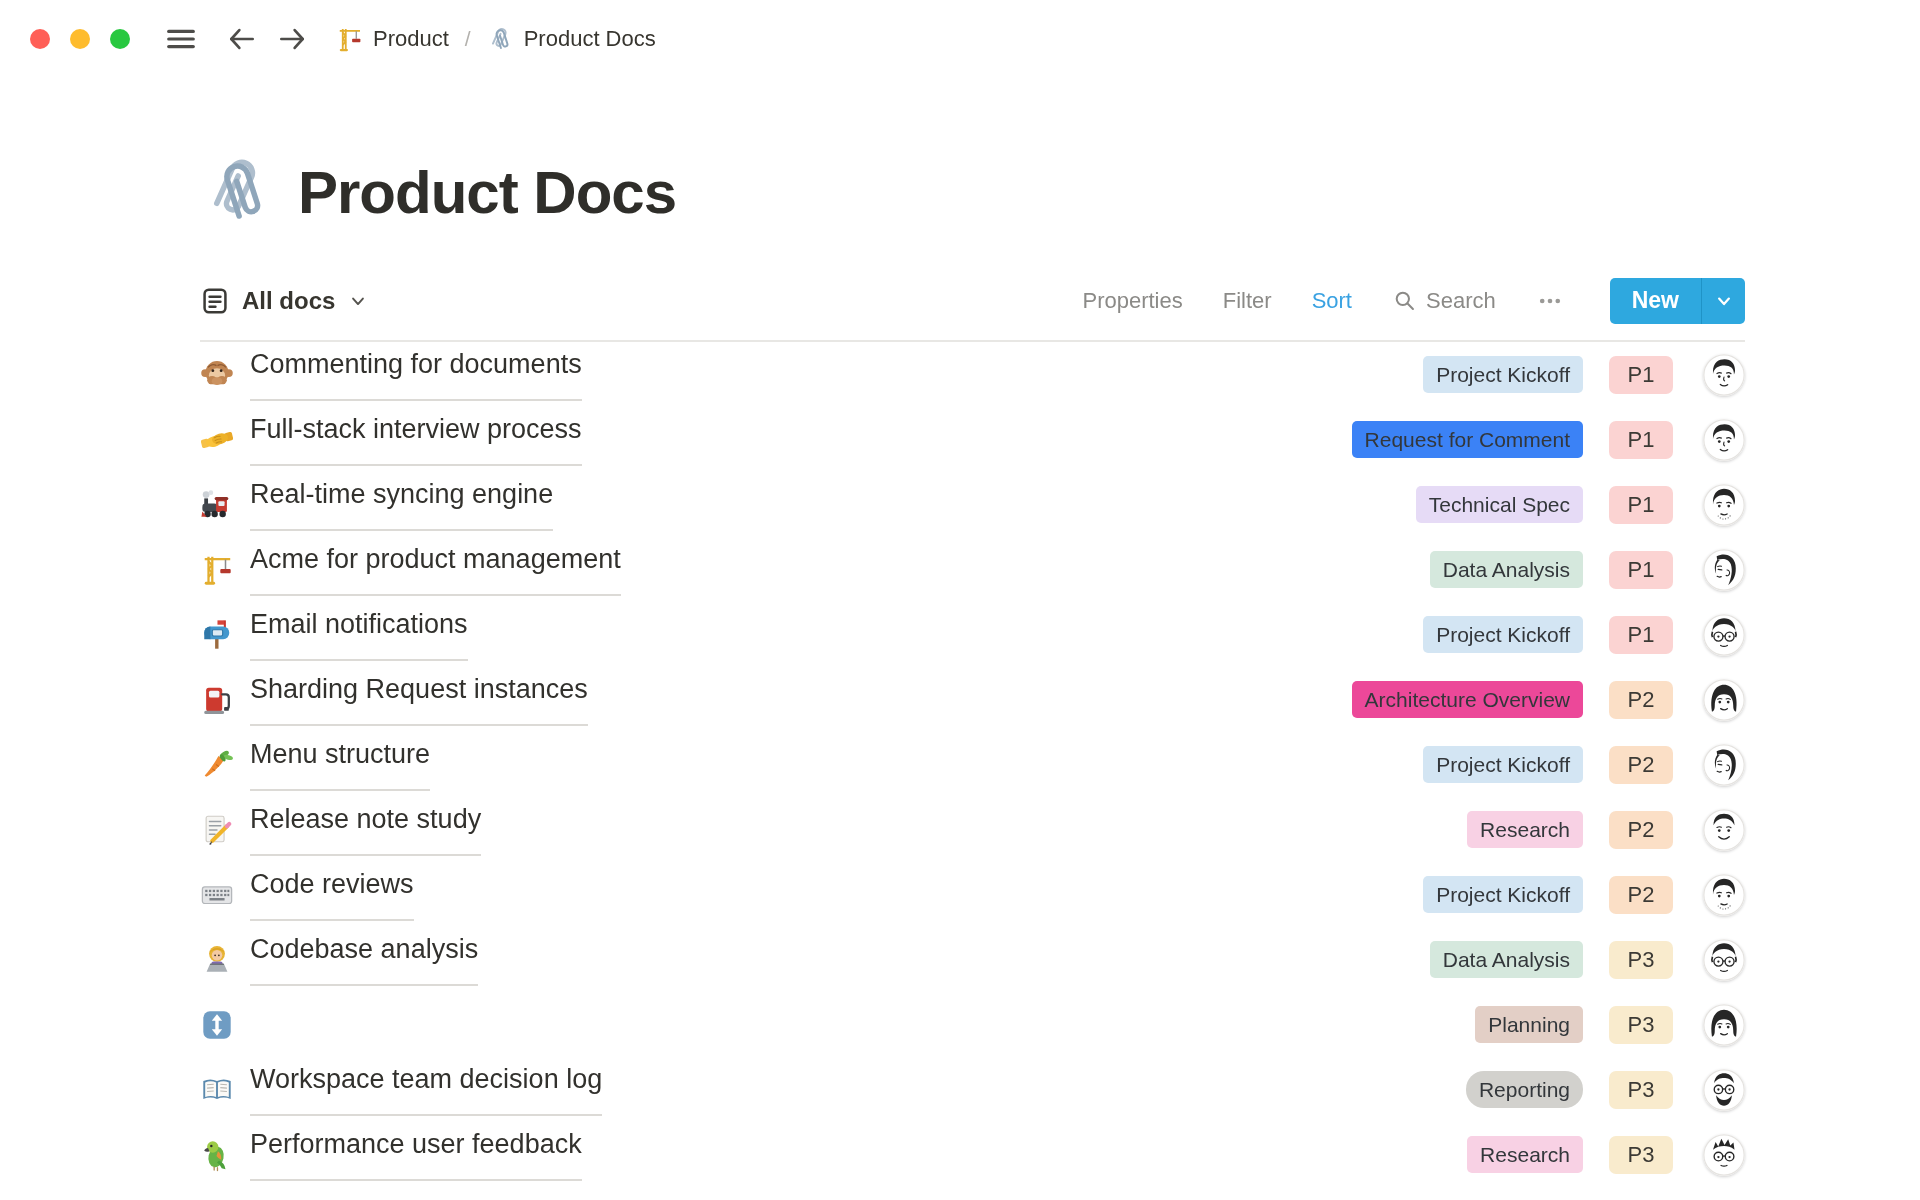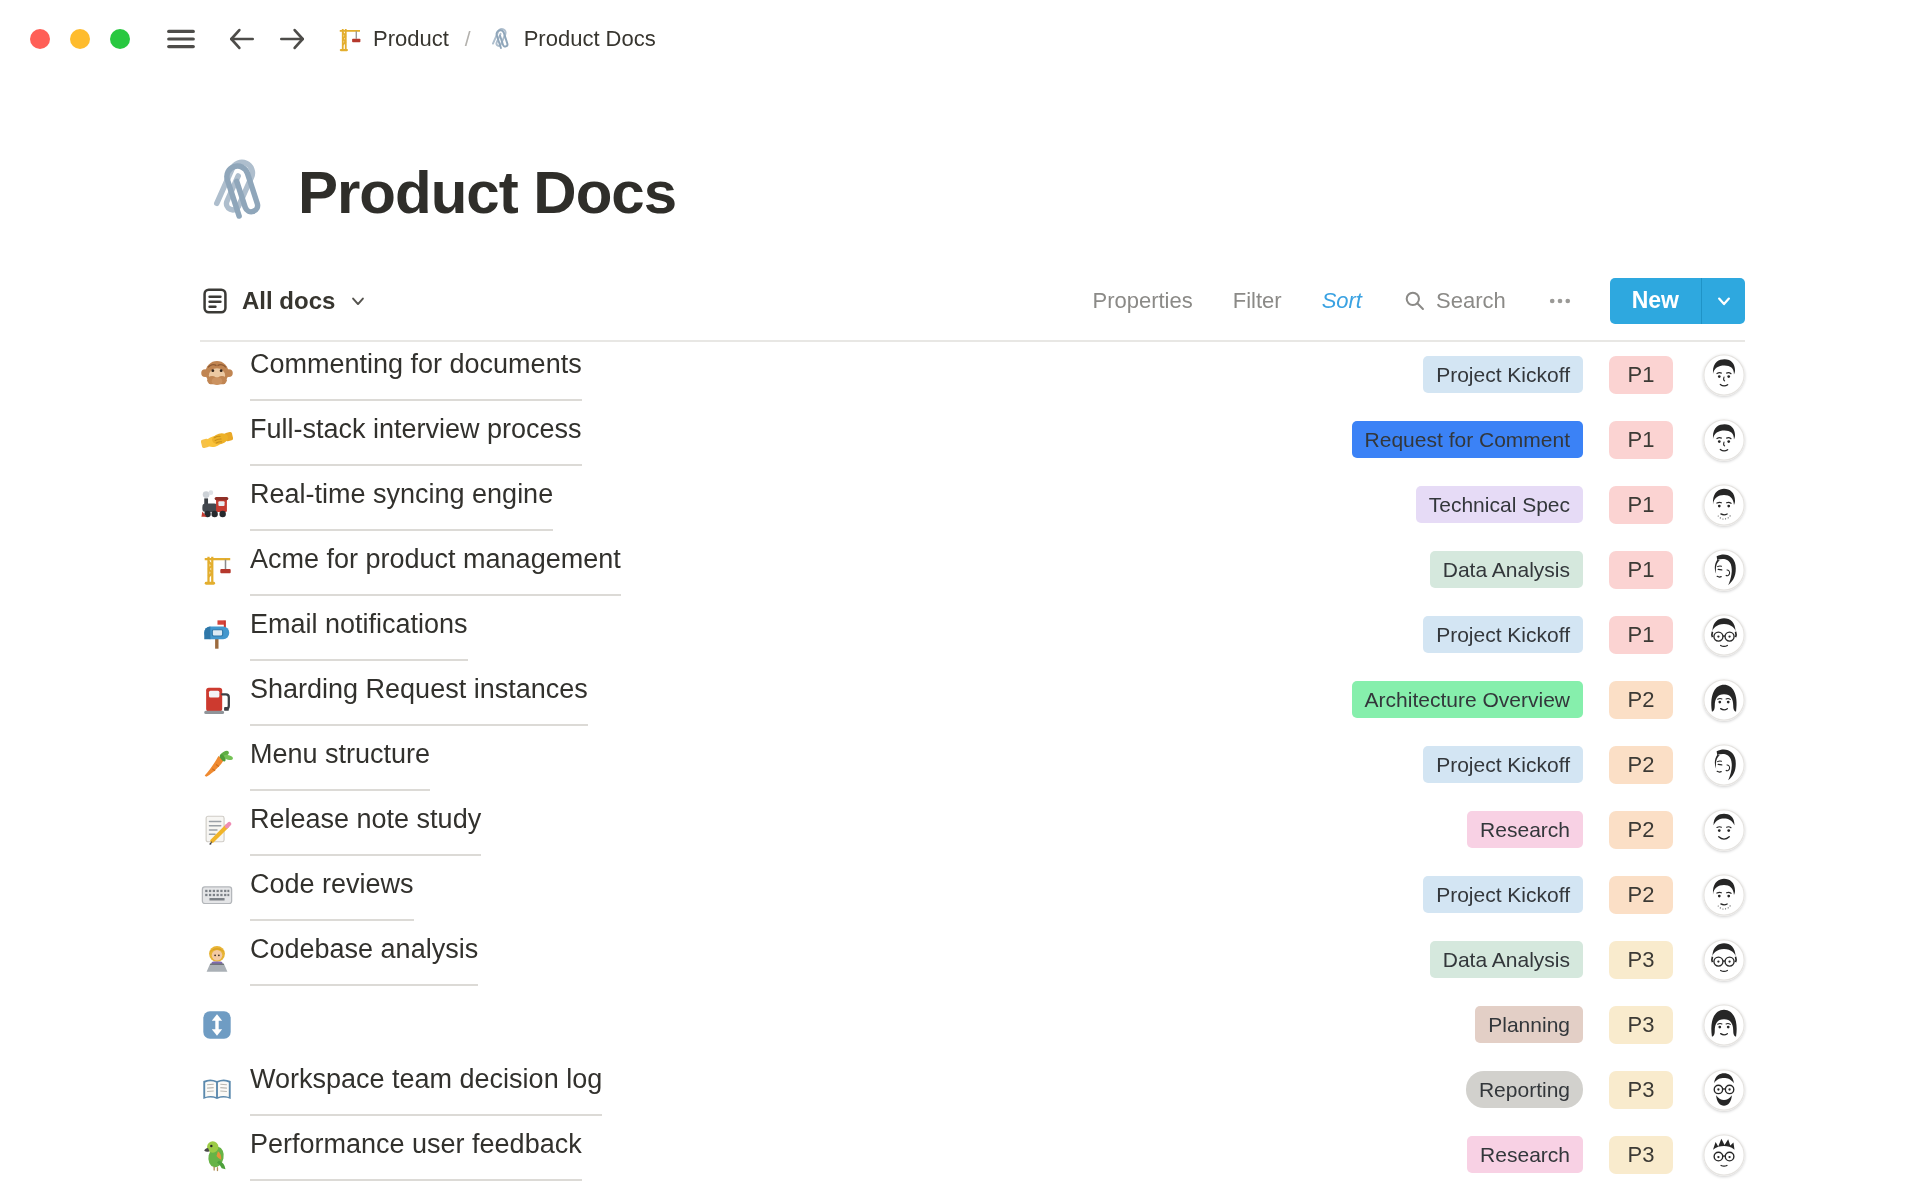--- a/index.html
+++ b/index.html
@@ -32,23 +32,23 @@
   .page-title { font-size:60px; font-weight:bold; letter-spacing:-1px; color:#2f2e2a; }
 
   
   .toolbar { display:flex; align-items:center; justify-content:space-between; margin-top:44px; height:54px; }
   .view-switcher { display:flex; align-items:center; gap:12px; cursor:pointer; }
   .view-switcher .vi { width:30px; height:30px; } .view-switcher .vi svg{ width:100%; height:100%; }
   .view-label { font-size:24px; font-weight:bold; }
   .toolbar-right { display:flex; align-items:center; }
   .tlink { font-size:22px; color:#8b8a87; margin-left:40px; cursor:pointer; background:none; border:none;
     font-family:inherit; display:flex; align-items:center; gap:8px; }
-  .tlink.active { color:#3aa2e2;font-style:italic; }
+  .tlink.active { color:#3aa2e2; }
   .tlink svg { display:block; }
-  .new-btn { margin-left:36px; display:flex; align-items:stretch; border-radius:5px; overflow:hidden; cursor:pointer; }
+  .new-btn { margin-left:46px; display:flex; align-items:stretch; border-radius:5px; overflow:hidden; cursor:pointer; }
   .new-main { background:#2ea8df; color:#fff; font-size:23px; font-weight:bold; padding:9px 22px 10px 22px; }
   .new-split { background:#2ea8df; border-left:1px solid #1f93c7; width:44px; display:flex; align-items:center; justify-content:center; }
 
   .divider { height:2px; background:#e8e7e4; margin-top:12px; }
 
   
   .doc-list { }
   .doc-row { display:flex; align-items:center; height:65px; cursor:pointer; }
   .doc-emoji { width:34px; height:34px; margin-right:16px; flex:none; }
   .doc-emoji svg { width:100%; height:100%; }
@@ -523,21 +523,21 @@
           </svg>
         </span>
   </div>
 
   <div class="doc-row">
     <span class="doc-emoji"><svg>
             <use href="#fuel-pump-emoji"></use>
           </svg></span>
     <span class="doc-title">Sharding Request instances</span>
     <span class="doc-spacer"></span>
-    <span class="doc-tag" style="background: #86efac;">Architecture Overview</span>
+    <span class="doc-tag" style="background: #ec4899;">Architecture Overview</span>
     <span class="doc-priority" style="background: rgb(251, 223, 198);">P2</span>
     <span class="doc-avatar">
           <svg>
             <use href="#av-woman-bob"></use>
           </svg>
         </span>
   </div>
 
   <div class="doc-row">
     <span class="doc-emoji"><svg>

